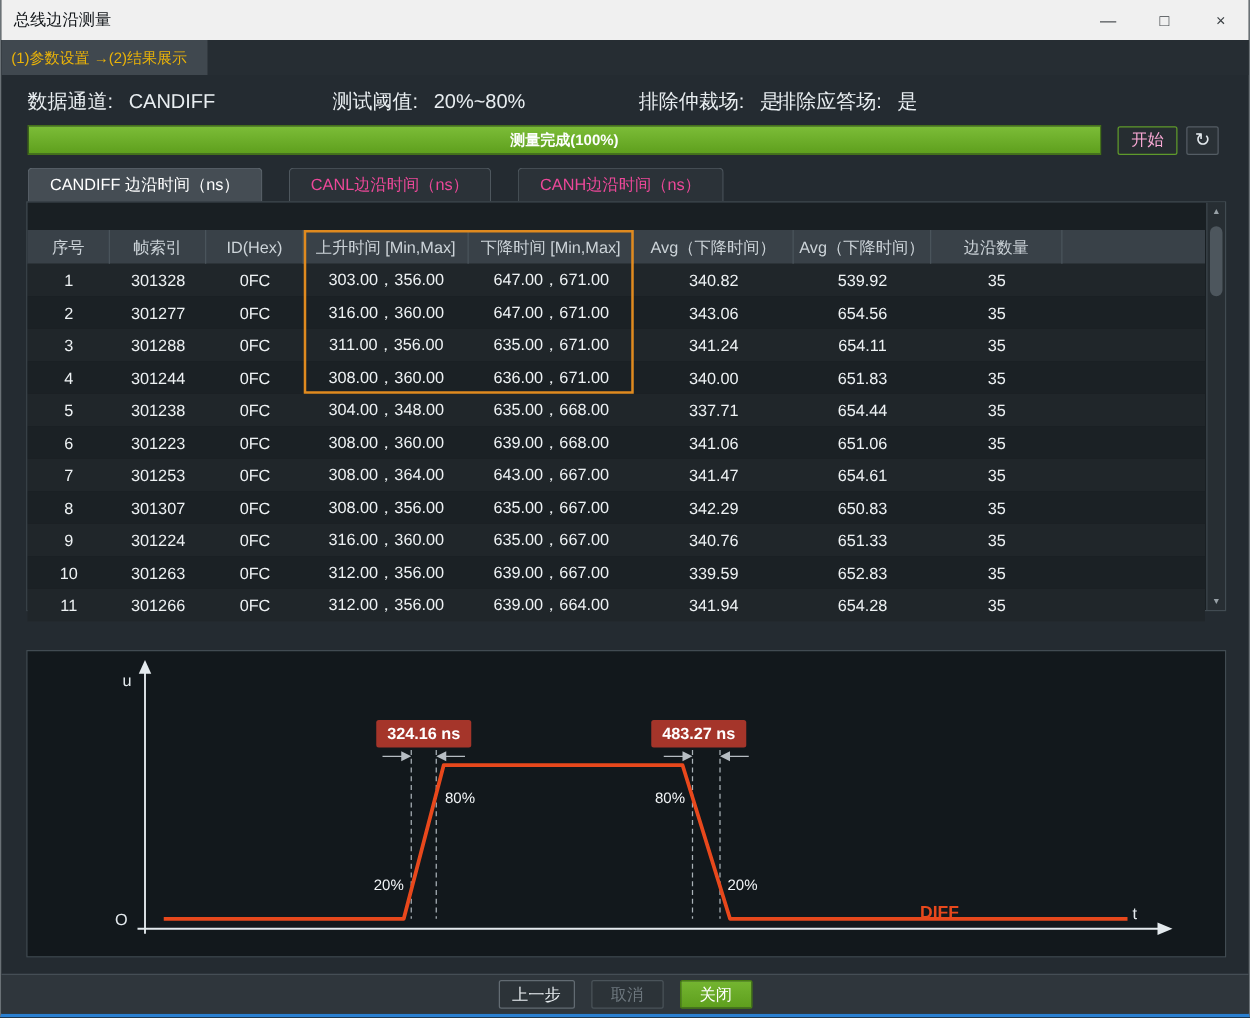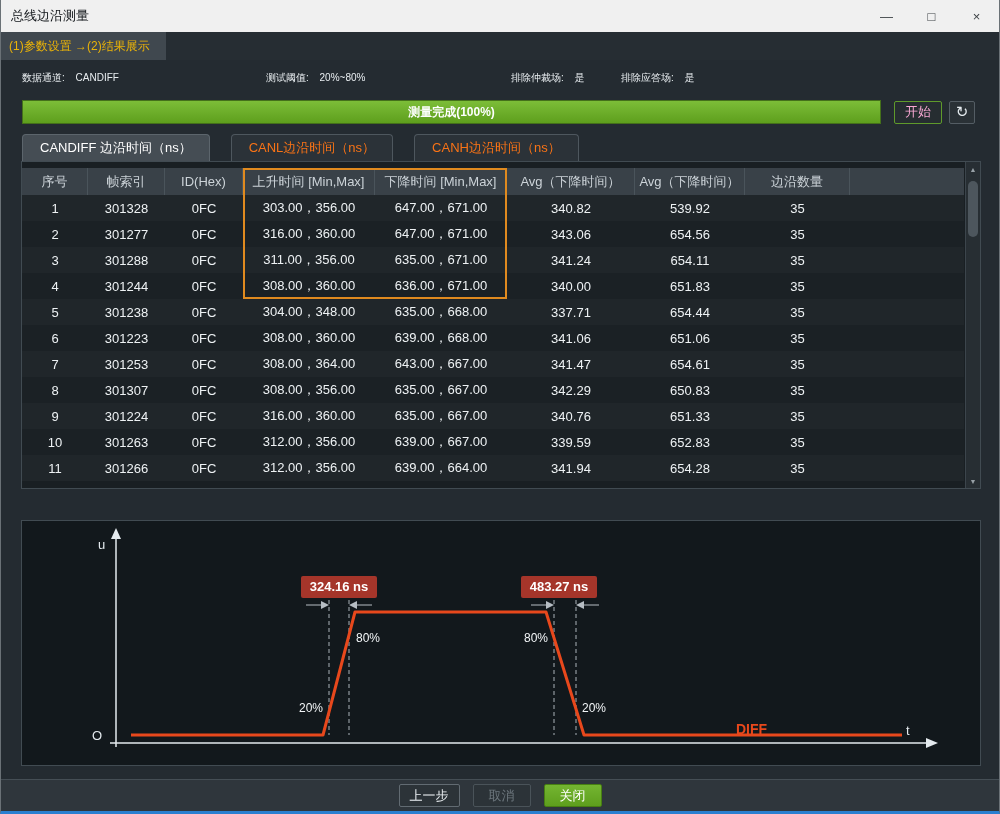--- a/index.html
+++ b/index.html
@@ -17,21 +17,21 @@
   .winbtns { margin-left:auto; display:flex; height:100%; }
   .winbtn { width:45px; height:100%; display:flex; align-items:center; justify-content:center;
             font-size:13px; color:#3c4145; cursor:default; }
 
   
   .stepbar { position:absolute; top:32px; left:0; width:100%; height:28px; background:#262d33; }
   .steptab { display:inline-flex; align-items:center; height:100%; padding:0 16px 0 8px;
              background:#40484f; color:#eab308; font-size:12px; }
 
   
-  .inforow { position:absolute; top:60px; left:0; width:100%; height:38px; color:#e9eef1; font-size:10px; }
+  .inforow { position:absolute; top:60px; left:0; width:100%; height:38px; color:#e9eef1; font-size:16px; }
   .ipair { position:absolute; top:11px; white-space:nowrap; }
   .ipair .val { margin-left:8px; }
   .ip1 { left:21px; } .ip2 { left:265px; } .ip3 { left:510px; } .ip4 { left:620px; }
 
   
   .progressrow { position:absolute; top:100px; left:21px; width:958px; height:24px;
                  display:flex; align-items:center; }
   .progressbar { position:relative; width:859px; height:24px; background:#1b2125;
                  border:1px solid #44701a; overflow:hidden; }
   .progressfill { position:absolute; left:0; top:0; height:100%;
@@ -42,27 +42,27 @@
               border:1px solid #5f9a2b; border-radius:2px; color:#f9a8d4; font-size:13px;
               display:flex; align-items:center; justify-content:center; }
   .iconbtn { margin-left:7px; width:26px; height:23px; background:#2a3136;
              border:1px solid #545d64; border-radius:2px; color:#e4eaee; font-size:15px;
              display:flex; align-items:center; justify-content:center; }
 
   
   .tabbar { position:absolute; top:134px; left:21px; height:27px; display:flex; gap:21px;
             align-items:flex-end; }
   .tab { height:27px; padding:0 17px; display:flex; align-items:center; font-size:13px;
-         color:#f97316; border:1px solid #4e575e; border-bottom:none;
+         color:#ec4899; border:1px solid #4e575e; border-bottom:none;
          border-radius:4px 4px 0 0; background:#2b3238; }
   .tab.active { background:#454d54; color:#ffffff; border-color:#5c656c; }
 
   
   .tablepanel { position:absolute; top:161px; left:20px; width:960px; height:328px;
-                background:#191f23; border:1px solid #414b52; padding-top:6px; }
+                background:#191f23; border:1px solid #414b52; padding-top:22px; }
   .tinner { position:relative; width:942px; }
   .thead { display:flex; height:27px; background:#394148; }
   .trow { display:flex; height:26px; background:#20262a; }
   .trow.alt { background:#1b2125; }
   .tcell { display:flex; align-items:center; justify-content:center; font-size:13px;
            color:#eef2f4; overflow:hidden; white-space:nowrap; }
   .th { color:#ccd3d8; border-right:1px solid #4a545b; font-weight:normal; }
   .c0{width:66px;} .c1{width:77px;} .c2{width:78px;} .c3{width:132px;} .c4{width:132px;}
   .c5{width:128px;} .c6{width:110px;} .c7{width:105px;}
   .highlight { position:absolute; left:221px; top:0; width:264px; height:131px;

